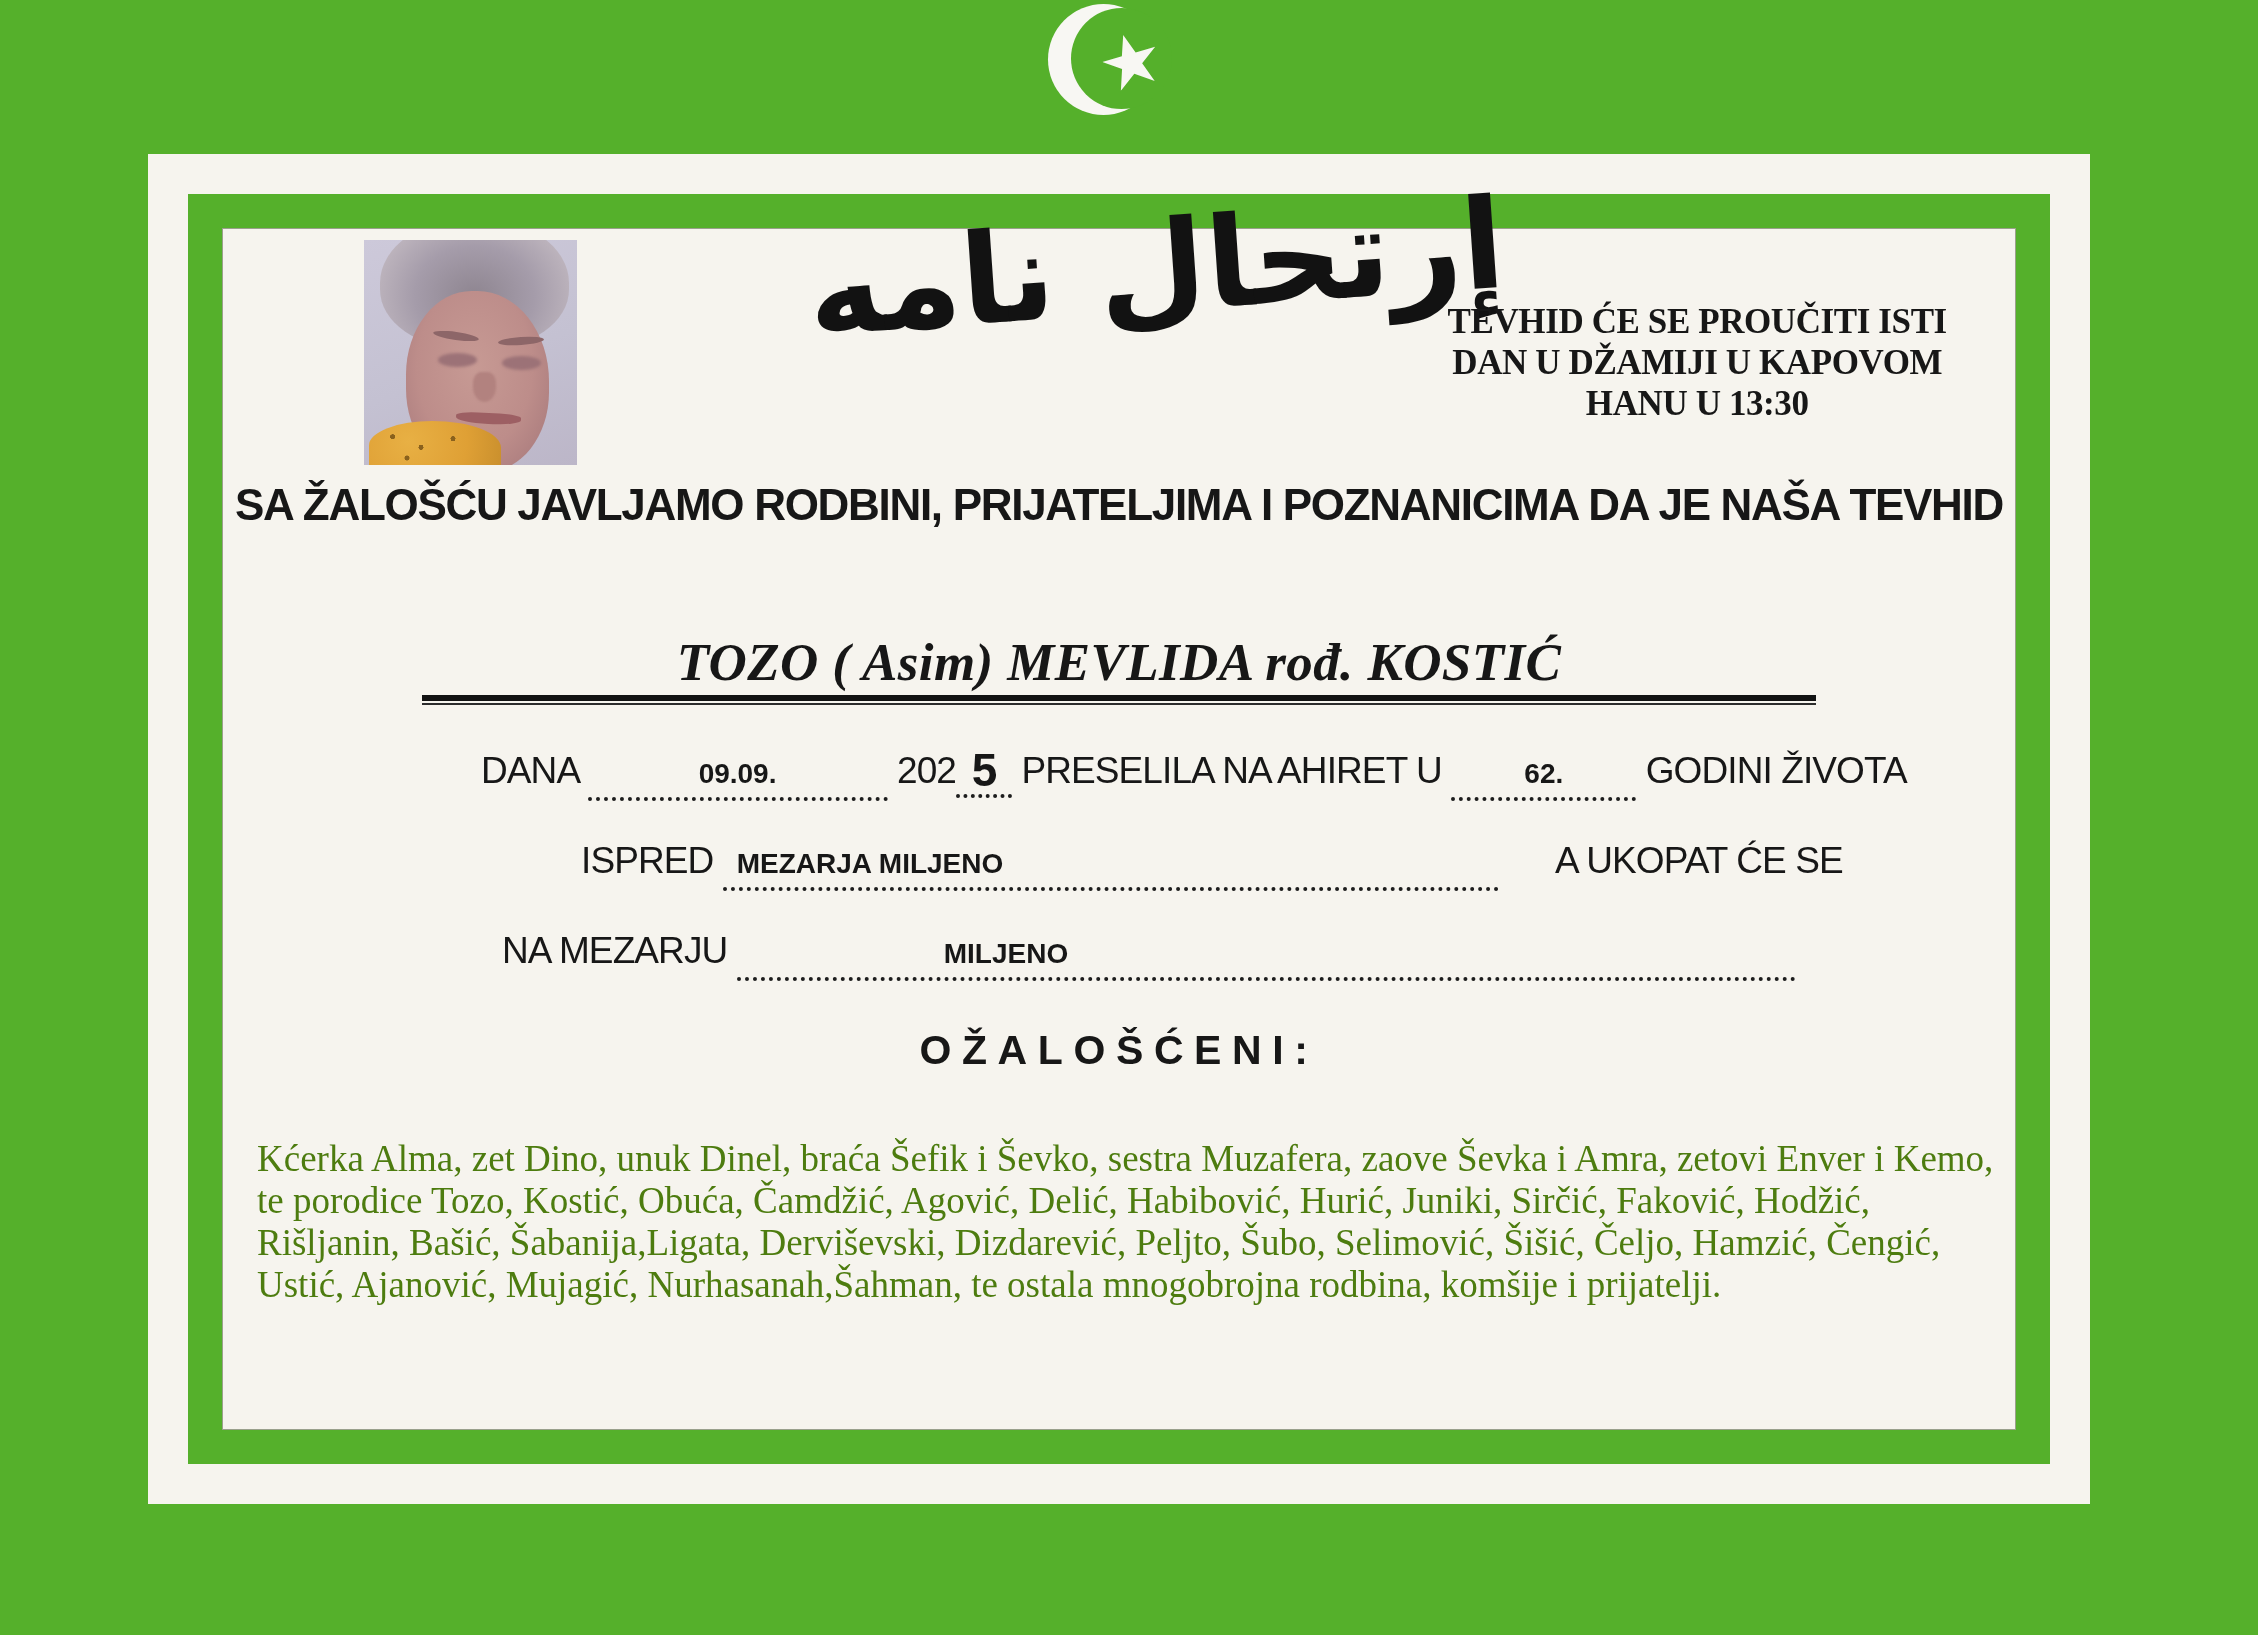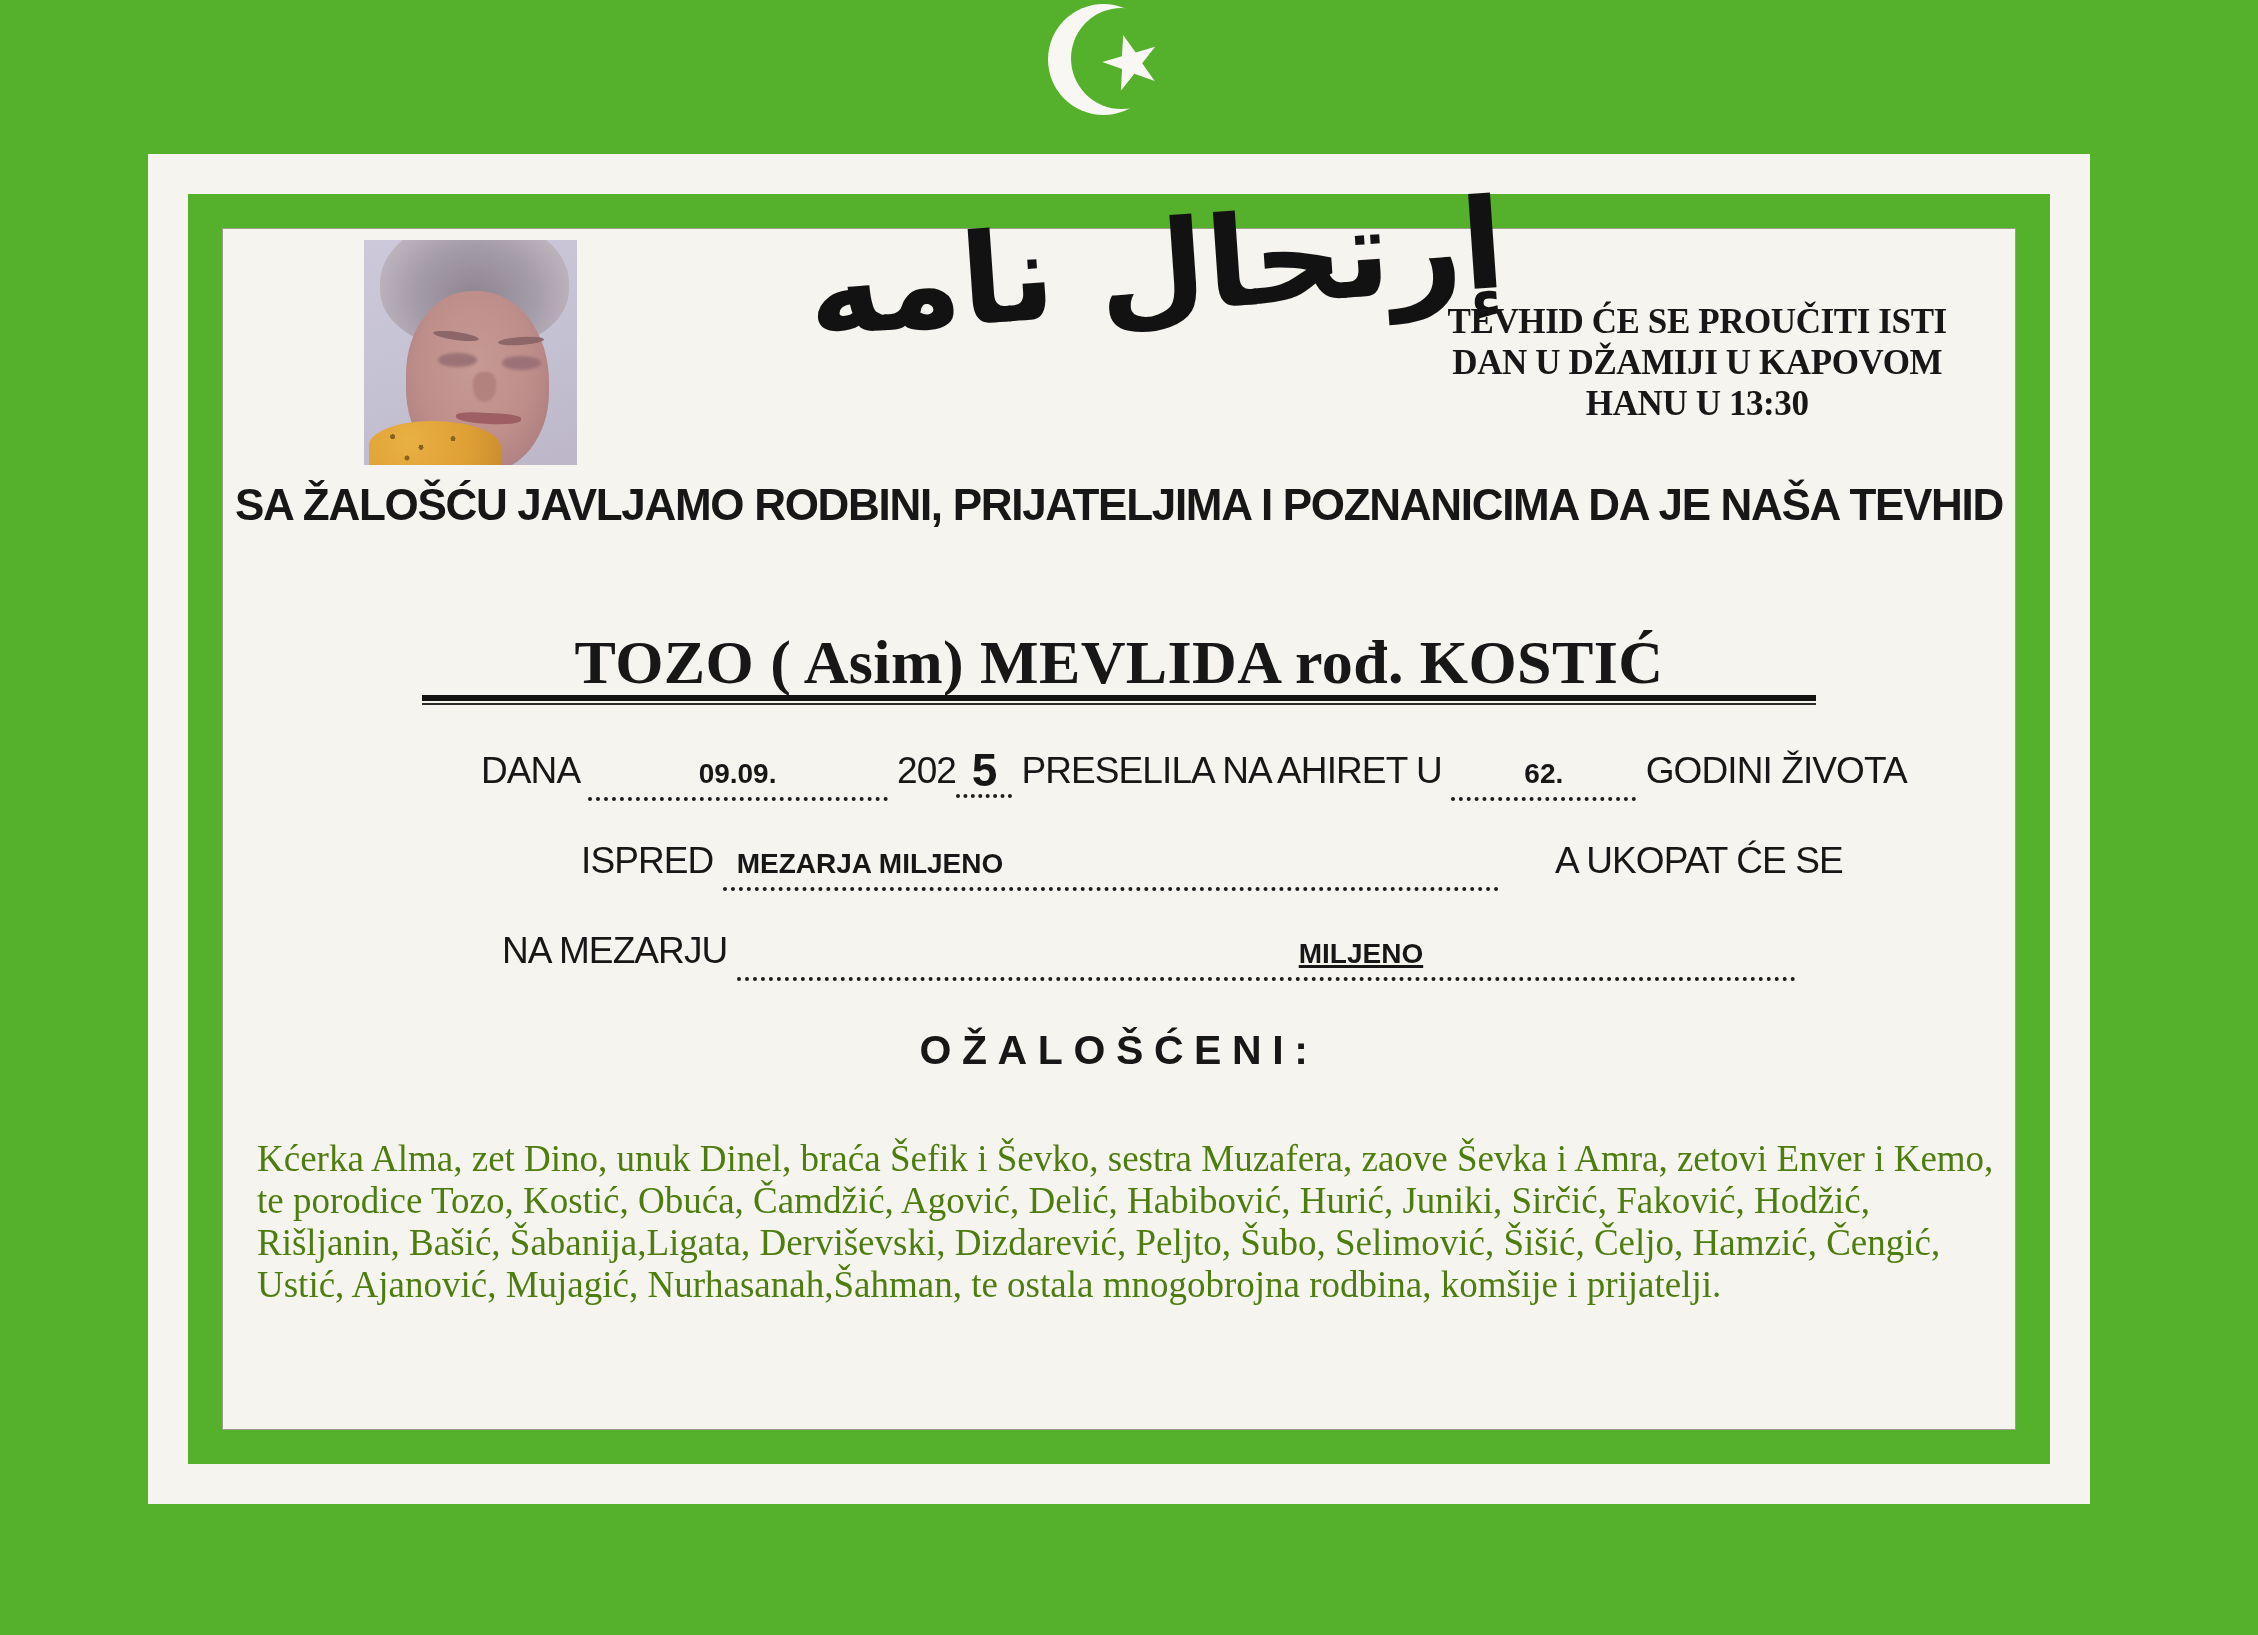--- a/index.html
+++ b/index.html
@@ -69,38 +69,38 @@
   .tevhid { position:absolute; right:1.8px; top:72px; width:632px;
             font-family:"Liberation Serif", serif; font-weight:bold; font-size:35px;
             line-height:41px; text-align:center; letter-spacing:-0.4px; }
 
   
   .announce { text-align:center; white-space:nowrap; font-weight:bold; font-size:44px;
               letter-spacing:-1.3px; line-height:53px; }
 
   
   .name-wrap { margin-top:104px; text-align:center; }
-  .name { font-family:"Liberation Serif", serif; font-weight:bold; font-size:62px;
-          letter-spacing:0.4px; line-height:55px; }
+  .name { font-family:"Liberation Serif", serif; font-weight:bold; font-size:53px;
+          letter-spacing:0.4px; line-height:55px;font-style:italic; }
   .name-rule { width:1394px; margin:5.3px auto 0; height:9.7px;
                border-top:6.2px solid #121212; border-bottom:2.6px solid #2c2c2c; }
 
   
   .row { white-space:nowrap; font-size:37px; letter-spacing:-0.9px; line-height:46px; }
   .row .lbl { letter-spacing:-0.9px; }
   .leader { display:inline-block; border-bottom:4.4px dotted #1d1d1d; text-align:center;
             padding:0 17.6px; vertical-align:baseline; }
   .val { font-weight:bold; font-size:28px; letter-spacing:0; }
   .leader.l-date1 { min-width:300px; }
   .leader.l-year  { min-width:56px; padding:0 5.3px; }
   .leader.l-age   { min-width:185px; }
   .leader.l-day   { min-width:353px; }
   .leader.l-date2 { min-width:318px; }
   .leader.l-place1{ min-width:776px; text-align:left; padding-left:14px; margin-right:49px; }
-  .leader.l-place2{ min-width:1059px; text-align:center; padding-left:207px;text-decoration:underline; }
+  .leader.l-place2{ min-width:1059px; text-align:left; padding-left:207px; }
   .yr-fill { font-weight:bold; font-size:46px; position:relative; top:2.6px; }
 
   .row-dana    { margin-top:39px;  padding-left:258px; }
   .row-dzenaza { margin-top:37px;  padding-left:67px; }
   .row-ispred  { margin-top:37px;  padding-left:358px; }
   .row-mezarje { margin-top:37px;  padding-left:279px; }
 
   
   .mourn-head { margin-top:46px; text-align:center; font-weight:bold; font-size:41px;
                 letter-spacing:10.6px; }

